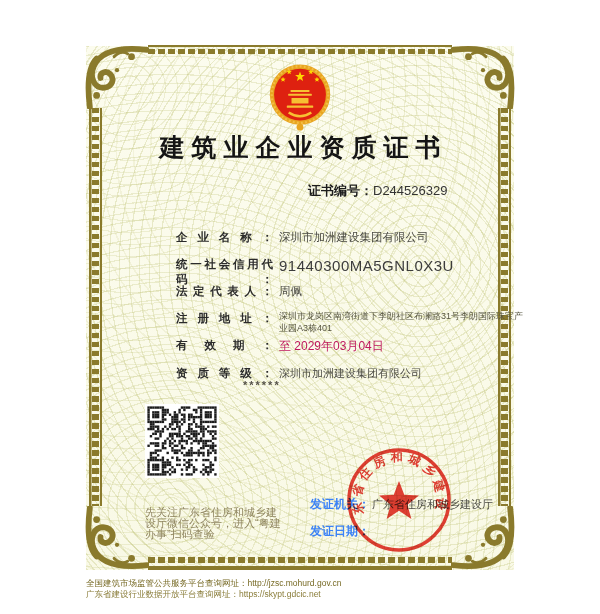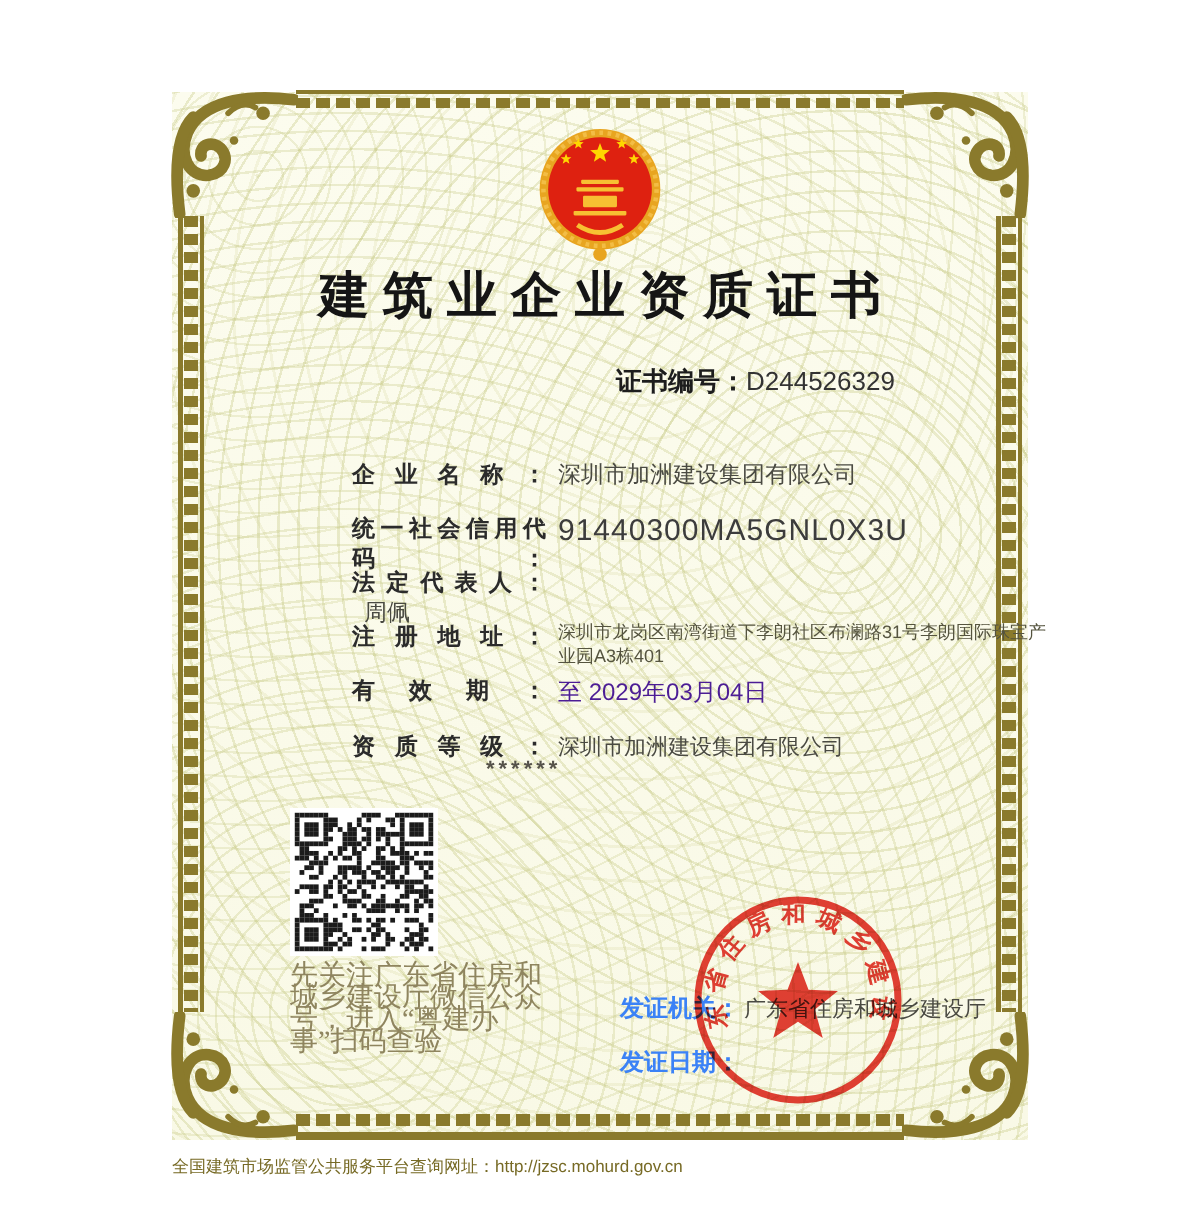--- a/index.html
+++ b/index.html
@@ -41,29 +41,29 @@
     font-size:25px;font-weight:bold;color:#151515;letter-spacing:7px;text-indent:7px;}
 
   .certno{position:absolute;left:308px;top:182px;font-size:13px;color:#1d1d1d;}
   .certno .lbl{font-weight:bold;}
   .certno .val{color:#333;text-align:right;}
 
   .frow{position:absolute;left:140px;display:flex;align-items:flex-start;margin-left:36px;}
   .flabel{display:inline-block;width:97px;font-size:11.5px;font-weight:bold;color:#2b2b2b;
     text-align:justify;text-align-last:justify;flex:none;}
   .fvalue{margin-left:6px;font-size:11.5px;color:#4a4a42;}
-  .r0{top:230px;} .r1{top:257px;} .r2{top:284px;flex-direction:column;} .r3{top:311px;} .r4{top:338px;} .r5{top:366px;}
+  .r0{top:230px;} .r1{top:257px;} .r2{top:284px;} .r3{top:311px;} .r4{top:338px;} .r5{top:366px;}
   .r1 .fvalue{font-size:15px;color:#3c3c3c;letter-spacing:.5px;}
   .r3 .fvalue{font-size:9px;line-height:11.5px;width:250px;color:#55543f;}
-  .r4 .fvalue{font-size:12px;color:#4c1d95;}
+  .r4 .fvalue{font-size:12px;color:#be185d;}
   .r5 .fvalue{font-size:11px;color:#4a4a42;}
   .stars{position:absolute;left:243px;top:379px;font-size:11px;font-weight:bold;color:#55524a;letter-spacing:2px;}
 
   .qr{position:absolute;left:145px;top:404px;width:74px;height:74px;}
-  .qr-caption{position:absolute;left:145px;top:483px;width:138px;font-size:14px;line-height:11px;color:#8f855f;font-family:Liberation Serif, serif;}
+  .qr-caption{position:absolute;left:145px;top:507px;width:138px;font-size:11px;line-height:11px;color:#8f855f;}
 
   .issue-row{position:absolute;left:310px;display:flex;align-items:baseline;}
   .issue-row .ilabel{font-size:12px;font-weight:bold;color:#3b82f6;flex:none;}
   .issue-row .ivalue{font-size:11px;color:#4a4a42;margin-left:2px;}
   .issue-row.machine{top:496px;}
   .issue-row.date{top:523px;}
   .issue-row.date .ivalue{font-size:12px;color:#3b3b3b;}
 
   .seal{position:absolute;left:344px;top:445px;width:110px;height:110px;opacity:.88;mix-blend-mode:multiply;}
 
@@ -594,14 +594,15 @@
     </defs>
     <circle cx="55" cy="55" r="50" fill="none" stroke="#e1251b" stroke-width="3.5"></circle>
     <use href="#star5" x="-10" y="-10" width="20" height="20" style="color:#e1251b" transform="translate(55,57) scale(2.1)"></use>
     <text font-size="12" fill="#e1251b" letter-spacing="4.5" font-weight="bold">
       <textPath href="#sealArc" startOffset="50%" text-anchor="middle">广东省住房和城乡建设厅</textPath>
     </text>
   </svg>
 
   <div class="footer">
     <div class="l1">全国建筑市场监管公共服务平台查询网址：http://jzsc.mohurd.gov.cn</div>
+    <div class="l2">广东省建设行业数据开放平台查询网址：https://skypt.gdcic.net</div>
   </div>
 </div>
 
 </body></html>

